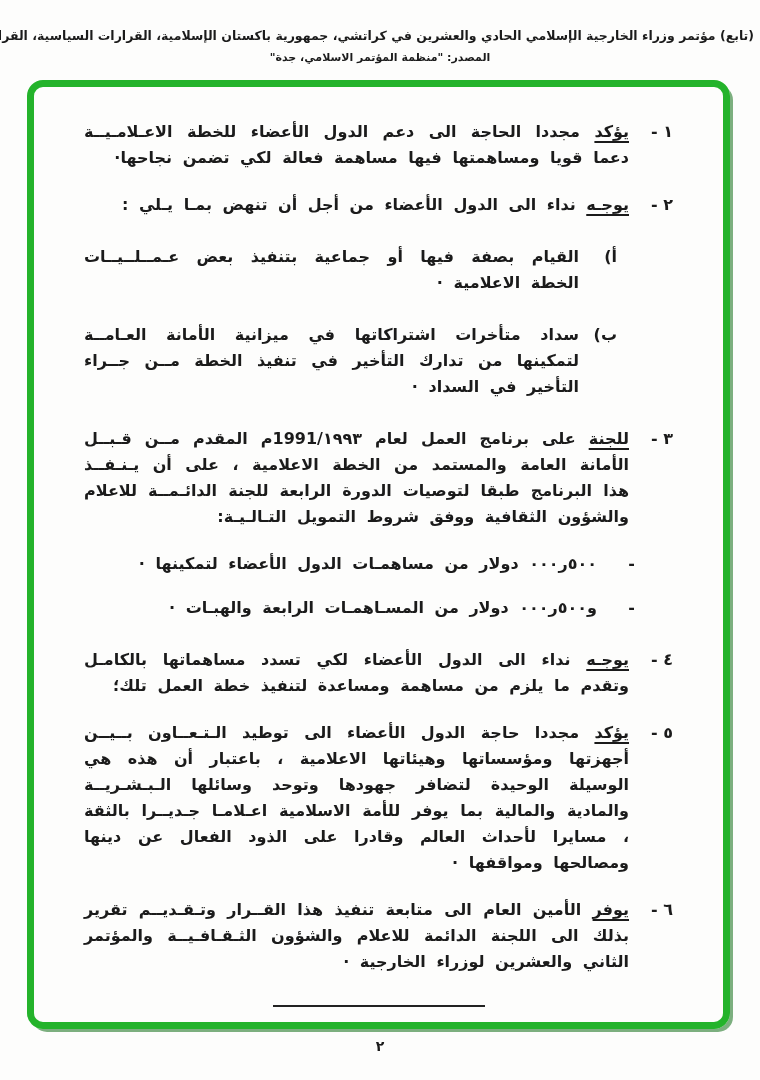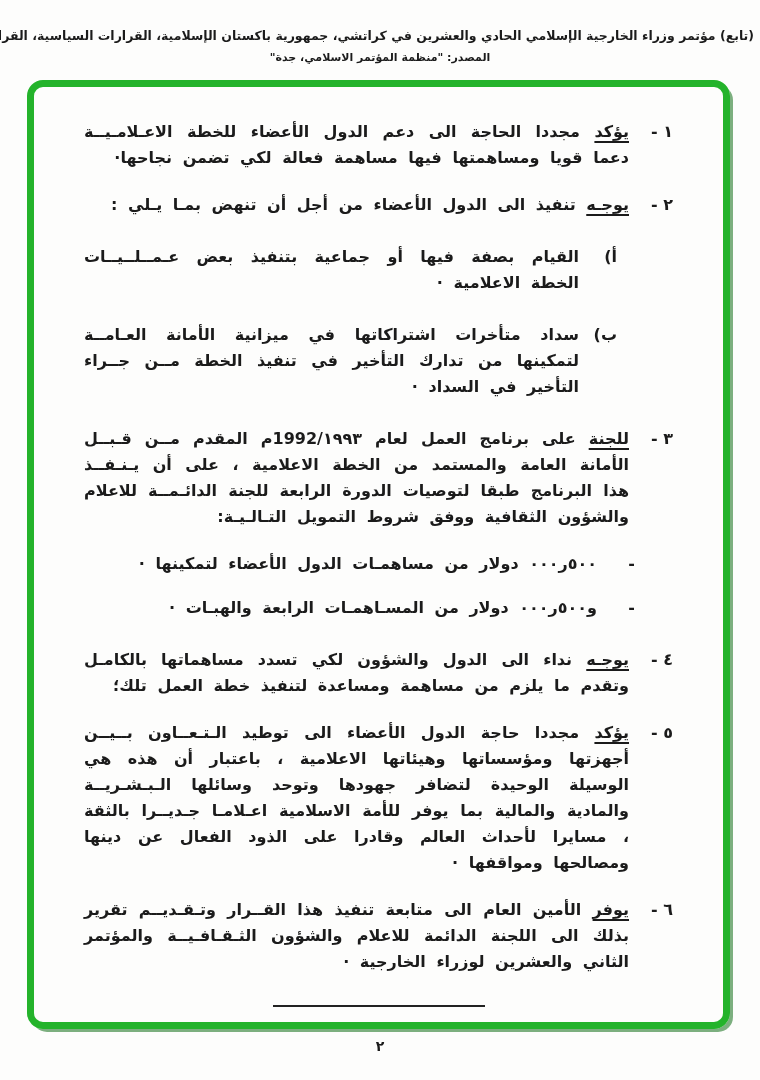--- a/index.html
+++ b/index.html
@@ -92,51 +92,51 @@
 
 <div class="frame">
 
   <div class="clause lvl1">
     <span class="marker">١ -</span>
     <p class="txt"><u>يؤكد</u> <span>مجددا الحاجة الى دعم الدول الأعضاء للخطة الاعـلامـيــة دعما قويا ومساهمتها فيها مساهمة فعالة لكي تضمن نجاحها·</span></p>
   </div>
 
   <div class="clause lvl1 gap-lg">
     <span class="marker">٢ -</span>
-    <p class="txt"><u>يوجـه</u> <span>تنفيذ الى الدول الأعضاء من أجل أن تنهض بمـا يـلي :</span></p>
+    <p class="txt"><u>يوجـه</u> <span>نداء الى الدول الأعضاء من أجل أن تنهض بمـا يـلي :</span></p>
   </div>
 
   <div class="clause lvl2 gap-lg">
     <span class="marker">أ)</span>
     <p class="txt"><span>القيام بصفة فيها أو جماعية بتنفيذ بعض عـمــلــيــات الخطة الاعلامية ·</span></p>
   </div>
 
   <div class="clause lvl2 gap-lg">
     <span class="marker">ب)</span>
     <p class="txt"><span>سداد متأخرات اشتراكاتها في ميزانية الأمانة العـامــة لتمكينها من تدارك التأخير في تنفيذ الخطة مــن جــراء التأخير في السداد ·</span></p>
   </div>
 
   <div class="clause lvl1">
     <span class="marker">٣ -</span>
-    <p class="txt"><u>للجنة</u> <span>على برنامج العمل لعام 1992/١٩٩٣م المقدم مــن قـبــل الأمانة العامة والمستمد من الخطة الاعلامية ، على أن يـنـفــذ هذا البرنامج طبقا لتوصيات الدورة الرابعة للجنة الدائـمــة للاعلام والشؤون الثقافية ووفق شروط التمويل التـالـيـة:</span></p>
+    <p class="txt"><u>للجنة</u> <span>على برنامج العمل لعام 1991/١٩٩٣م المقدم مــن قـبــل الأمانة العامة والمستمد من الخطة الاعلامية ، على أن يـنـفــذ هذا البرنامج طبقا لتوصيات الدورة الرابعة للجنة الدائـمــة للاعلام والشؤون الثقافية ووفق شروط التمويل التـالـيـة:</span></p>
   </div>
 
   <div class="clause lvl3">
     <span class="marker">-</span>
     <p class="txt"><span>٥٠٠ر٠٠٠ دولار من مساهمـات الدول الأعضاء لتمكينها ·</span></p>
   </div>
 
   <div class="clause lvl3 gap-lg">
     <span class="marker">-</span>
     <p class="txt"><span>و٥٠٠ر٠٠٠ دولار من المسـاهمـات الرابعة والهبـات ·</span></p>
   </div>
 
   <div class="clause lvl1">
     <span class="marker">٤ -</span>
-    <p class="txt"><u>يوجـه</u> <span>نداء الى الدول والشؤون لكي تسدد مساهماتها بالكامـل وتقدم ما يلزم من مساهمة ومساعدة لتنفيذ خطة العمل تلك؛</span></p>
+    <p class="txt"><u>يوجـه</u> <span>نداء الى الدول الأعضاء لكي تسدد مساهماتها بالكامـل وتقدم ما يلزم من مساهمة ومساعدة لتنفيذ خطة العمل تلك؛</span></p>
   </div>
 
   <div class="clause lvl1">
     <span class="marker">٥ -</span>
     <p class="txt"><u>يؤكد</u> <span>مجددا حاجة الدول الأعضاء الى توطيد الـتـعــاون بــيــن أجهزتها ومؤسساتها وهيئاتها الاعلامية ، باعتبار أن هذه هي الوسيلة الوحيدة لتضافر جهودها وتوحد وسائلها الـبـشـريــة والمادية والمالية بما يوفر للأمة الاسلامية اعـلامـا جـديــرا بالثقة ، مسايرا لأحداث العالم وقادرا على الذود الفعال عن دينها ومصالحها ومواقفها ·</span></p>
   </div>
 
   <div class="clause lvl1">
     <span class="marker">٦ -</span>
     <p class="txt"><u>يوفر</u> <span>الأمين العام الى متابعة تنفيذ هذا القــرار وتـقـديــم تقرير بذلك الى اللجنة الدائمة للاعلام والشؤون الثـقـافـيــة والمؤتمر الثاني والعشرين لوزراء الخارجية ·</span></p>

